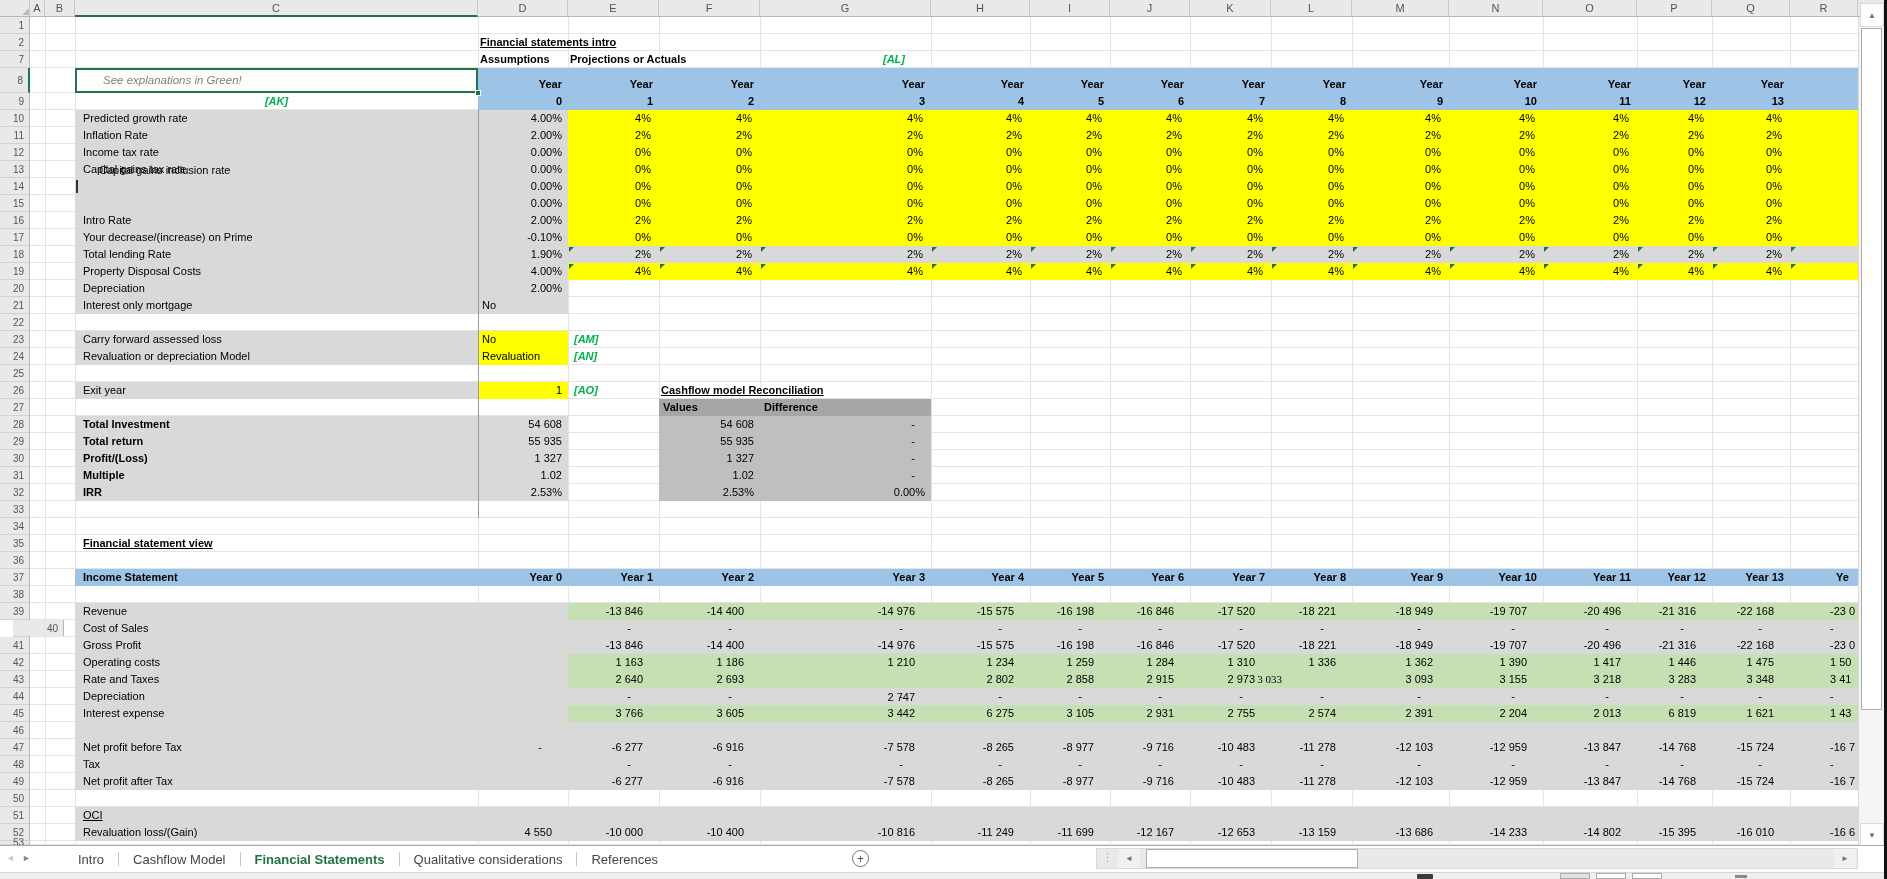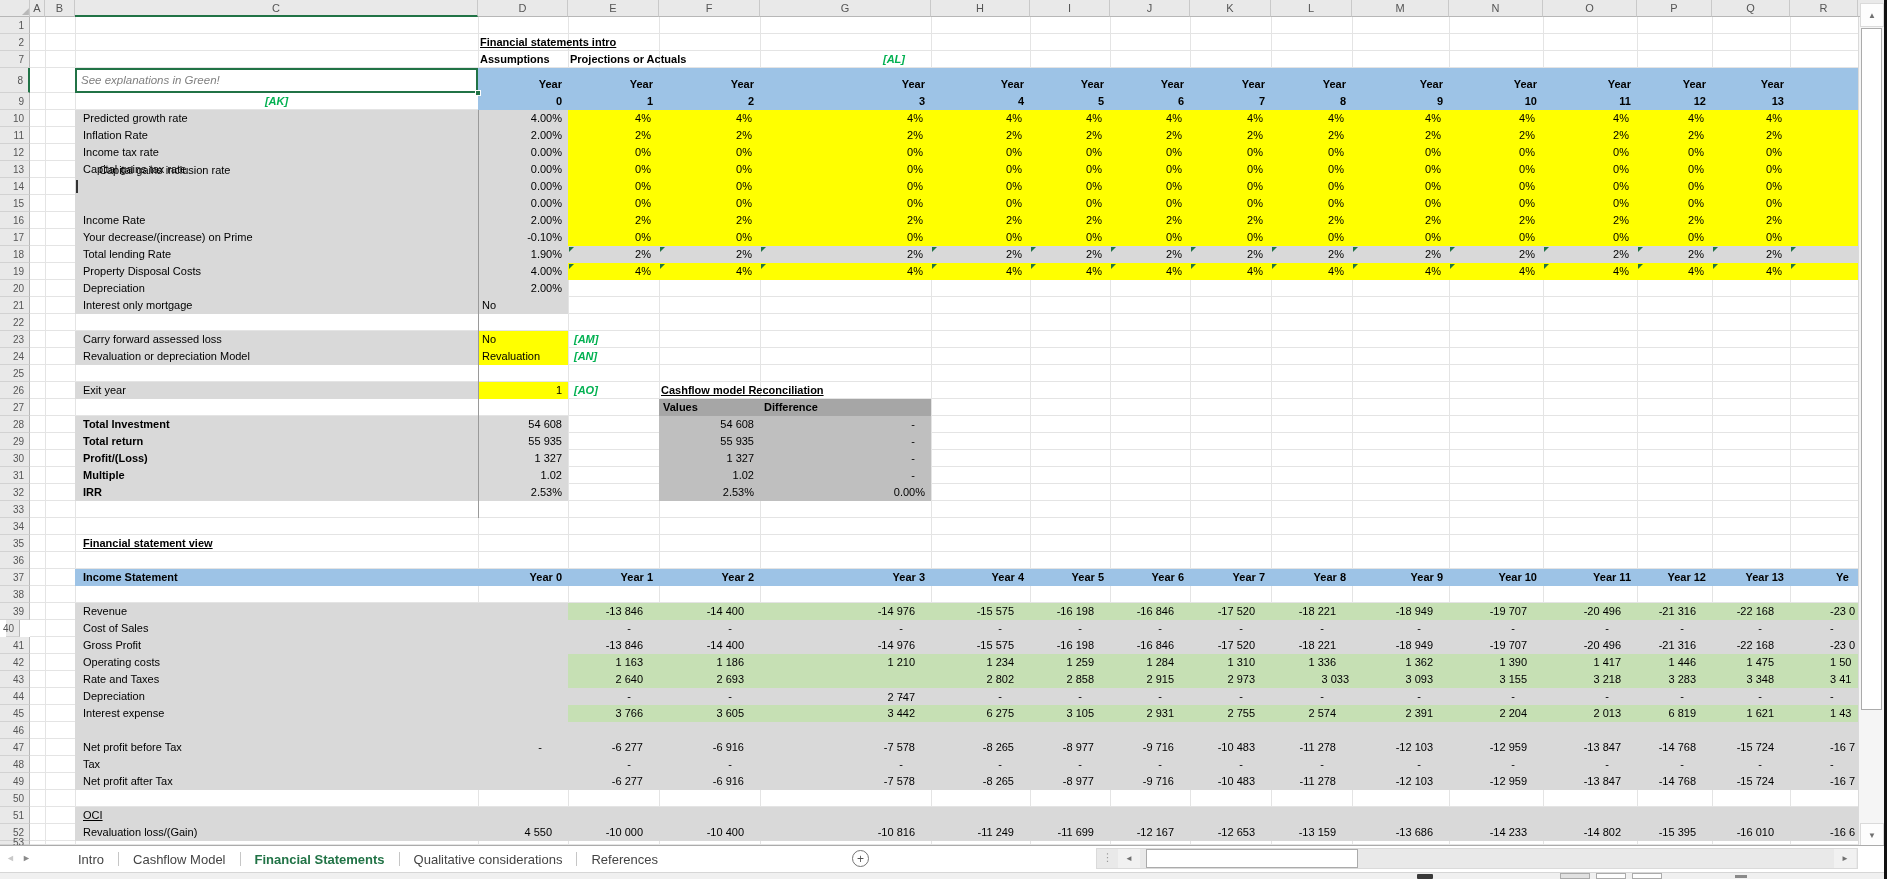--- a/index.html
+++ b/index.html
@@ -6,21 +6,21 @@
   body{width:1887px;height:879px;position:relative;overflow:hidden;background:#fff;
        font-family:"Liberation Sans",sans-serif;-webkit-font-smoothing:antialiased;}
   .abs{position:absolute;box-sizing:border-box;}
   .cell{position:absolute;box-sizing:border-box;display:flex;align-items:center;
         font-size:11px;color:#000;white-space:nowrap;overflow:hidden;line-height:13px;}
   .ar{justify-content:flex-end}
   .ac{justify-content:center}
   .b{font-weight:bold}
   .u{text-decoration:underline}
   .tag{color:#00B050;font-weight:bold;font-style:italic;}
-  .note{color:#7F7F7F;font-style:italic;font-size:11.5px;}
+  .note{color:#7F7F7F;font-style:italic;font-size:11.5px;margin-left:22px;}
   .hletter{position:absolute;box-sizing:border-box;display:flex;align-items:center;justify-content:center;
         font-size:11px;color:#555;background:#E9E9E9;border-right:1px solid #C9C9C9;border-bottom:1px solid #B7B7B7;}
   .rnum{position:absolute;box-sizing:border-box;display:flex;align-items:center;justify-content:flex-end;
         font-size:10px;color:#555;background:#E9E9E9;border-right:1px solid #B7B7B7;border-bottom:1px solid #D2D2D2;padding-right:5px;}
   .gl{position:absolute;background:#E4E4E4;pointer-events:none;}
   .fill{position:absolute;pointer-events:none;}
   .flag{position:absolute;width:0;height:0;border-top:5px solid #217346;border-right:5px solid transparent;pointer-events:none;}
   .tab{height:100%;display:flex;align-items:center;padding:0 14px;font-size:13px;color:#444;cursor:pointer;}
   .tabsep{width:1px;height:14px;background:#C6C6C6;align-self:center;}
   .sbbtn{position:absolute;display:flex;align-items:center;justify-content:center;font-size:8px;color:#707070;background:#F1F1F1;}
@@ -78,21 +78,21 @@
     <div class="rnum" style="left: 0px; top: 450px; width: 30px; height: 17px;">30</div>
     <div class="rnum" style="left: 0px; top: 467px; width: 30px; height: 17px;">31</div>
     <div class="rnum" style="left: 0px; top: 484px; width: 30px; height: 17px;">32</div>
     <div class="rnum" style="left: 0px; top: 501px; width: 30px; height: 17px;">33</div>
     <div class="rnum" style="left: 0px; top: 518px; width: 30px; height: 17px;">34</div>
     <div class="rnum" style="left: 0px; top: 535px; width: 30px; height: 17px;">35</div>
     <div class="rnum" style="left: 0px; top: 552px; width: 30px; height: 17px;">36</div>
     <div class="rnum" style="left: 0px; top: 569px; width: 30px; height: 17px;">37</div>
     <div class="rnum" style="left: 0px; top: 586px; width: 30px; height: 17px;">38</div>
     <div class="rnum" style="left: 0px; top: 603px; width: 30px; height: 17px;">39</div>
-    <div class="rnum" style="left: 6px; top: 620px; width: 14px; height: 17px;">40</div>
+    <div class="rnum" style="left: 13px; top: 620px; width: 51px; height: 17px;">40</div>
     <div class="rnum" style="left: 0px; top: 637px; width: 30px; height: 17px;">41</div>
     <div class="rnum" style="left: 0px; top: 654px; width: 30px; height: 17px;">42</div>
     <div class="rnum" style="left: 0px; top: 671px; width: 30px; height: 17px;">43</div>
     <div class="rnum" style="left: 0px; top: 688px; width: 30px; height: 17px;">44</div>
     <div class="rnum" style="left: 0px; top: 705px; width: 30px; height: 17px;">45</div>
     <div class="rnum" style="left: 0px; top: 722px; width: 30px; height: 17px;">46</div>
     <div class="rnum" style="left: 0px; top: 739px; width: 30px; height: 17px;">47</div>
     <div class="rnum" style="left: 0px; top: 756px; width: 30px; height: 17px;">48</div>
     <div class="rnum" style="left: 0px; top: 773px; width: 30px; height: 17px;">49</div>
     <div class="rnum" style="left: 0px; top: 790px; width: 30px; height: 17px;">50</div>
@@ -338,21 +338,21 @@
     <div class="cell ar" style="left: 931px; top: 195px; width: 99px; height: 17px; padding-right: 8px;">0%</div>
     <div class="cell ar" style="left: 1030px; top: 195px; width: 80px; height: 17px; padding-right: 8px;">0%</div>
     <div class="cell ar" style="left: 1110px; top: 195px; width: 80px; height: 17px; padding-right: 8px;">0%</div>
     <div class="cell ar" style="left: 1190px; top: 195px; width: 81px; height: 17px; padding-right: 8px;">0%</div>
     <div class="cell ar" style="left: 1271px; top: 195px; width: 81px; height: 17px; padding-right: 8px;">0%</div>
     <div class="cell ar" style="left: 1352px; top: 195px; width: 97px; height: 17px; padding-right: 8px;">0%</div>
     <div class="cell ar" style="left: 1449px; top: 195px; width: 94px; height: 17px; padding-right: 8px;">0%</div>
     <div class="cell ar" style="left: 1543px; top: 195px; width: 94px; height: 17px; padding-right: 8px;">0%</div>
     <div class="cell ar" style="left: 1637px; top: 195px; width: 75px; height: 17px; padding-right: 8px;">0%</div>
     <div class="cell ar" style="left: 1712px; top: 195px; width: 78px; height: 17px; padding-right: 8px;">0%</div>
-    <div class="cell" style="left: 75px; top: 212px; width: 403px; height: 17px; padding-left: 8px;">Income Rate</div>
+    <div class="cell" style="left: 75px; top: 212px; width: 403px; height: 17px; padding-left: 8px;">Intro Rate</div>
     <div class="cell ar" style="left: 478px; top: 212px; width: 90px; height: 17px; padding-left: 4px; padding-right: 6px;">2.00%</div>
     <div class="cell ar" style="left: 568px; top: 212px; width: 91px; height: 17px; padding-right: 8px;">2%</div>
     <div class="cell ar" style="left: 659px; top: 212px; width: 101px; height: 17px; padding-right: 8px;">2%</div>
     <div class="cell ar" style="left: 760px; top: 212px; width: 171px; height: 17px; padding-right: 8px;">2%</div>
     <div class="cell ar" style="left: 931px; top: 212px; width: 99px; height: 17px; padding-right: 8px;">2%</div>
     <div class="cell ar" style="left: 1030px; top: 212px; width: 80px; height: 17px; padding-right: 8px;">2%</div>
     <div class="cell ar" style="left: 1110px; top: 212px; width: 80px; height: 17px; padding-right: 8px;">2%</div>
     <div class="cell ar" style="left: 1190px; top: 212px; width: 81px; height: 17px; padding-right: 8px;">2%</div>
     <div class="cell ar" style="left: 1271px; top: 212px; width: 81px; height: 17px; padding-right: 8px;">2%</div>
     <div class="cell ar" style="left: 1352px; top: 212px; width: 97px; height: 17px; padding-right: 8px;">2%</div>
@@ -520,21 +520,21 @@
     <div class="cell ar" style="left: 1712px; top: 654px; width: 78px; height: 17px; padding-right: 16px;">1 475</div>
     <div class="cell" style="left: 1790px; top: 654px; width: 68px; height: 17px; padding-left: 40px;">1 50</div>
     <div class="cell" style="left: 75px; top: 671px; width: 403px; height: 17px; padding-left: 8px;">Rate and Taxes</div>
     <div class="cell ar" style="left: 568px; top: 671px; width: 91px; height: 17px; padding-right: 16px;">2 640</div>
     <div class="cell ar" style="left: 659px; top: 671px; width: 101px; height: 17px; padding-right: 16px;">2 693</div>
     <div class="cell ar" style="left: 760px; top: 671px; width: 171px; height: 17px; padding-right: 16px; margin-top: 18px;">2 747</div>
     <div class="cell ar" style="left: 931px; top: 671px; width: 99px; height: 17px; padding-right: 16px;">2 802</div>
     <div class="cell ar" style="left: 1030px; top: 671px; width: 80px; height: 17px; padding-right: 16px;">2 858</div>
     <div class="cell ar" style="left: 1110px; top: 671px; width: 80px; height: 17px; padding-right: 16px;">2 915</div>
     <div class="cell ar" style="left: 1190px; top: 671px; width: 81px; height: 17px; padding-right: 16px;">2 973</div>
-    <div class="cell ar" style="left: 1284px; top: 671px; width: 81px; height: 17px; padding-right: 16px;">3 033</div>
+    <div class="cell ar" style="left: 1217px; top: 671px; width: 81px; height: 17px; padding-right: 16px; font-family: Liberation Serif, serif;">3 033</div>
     <div class="cell ar" style="left: 1352px; top: 671px; width: 97px; height: 17px; padding-right: 16px;">3 093</div>
     <div class="cell ar" style="left: 1449px; top: 671px; width: 94px; height: 17px; padding-right: 16px;">3 155</div>
     <div class="cell ar" style="left: 1543px; top: 671px; width: 94px; height: 17px; padding-right: 16px;">3 218</div>
     <div class="cell ar" style="left: 1637px; top: 671px; width: 75px; height: 17px; padding-right: 16px;">3 283</div>
     <div class="cell ar" style="left: 1712px; top: 671px; width: 78px; height: 17px; padding-right: 16px;">3 348</div>
     <div class="cell" style="left: 1790px; top: 671px; width: 68px; height: 17px; padding-left: 40px;">3 41</div>
     <div class="cell" style="left: 75px; top: 688px; width: 403px; height: 17px; padding-left: 8px;">Depreciation</div>
     <div class="cell ar" style="left: 568px; top: 688px; width: 91px; height: 17px; padding-right: 28px;">-</div>
     <div class="cell ar" style="left: 659px; top: 688px; width: 101px; height: 17px; padding-right: 28px;">-</div>
     <div class="cell ar" style="left: 760px; top: 688px; width: 171px; height: 17px; padding-right: 28px;">-</div>

